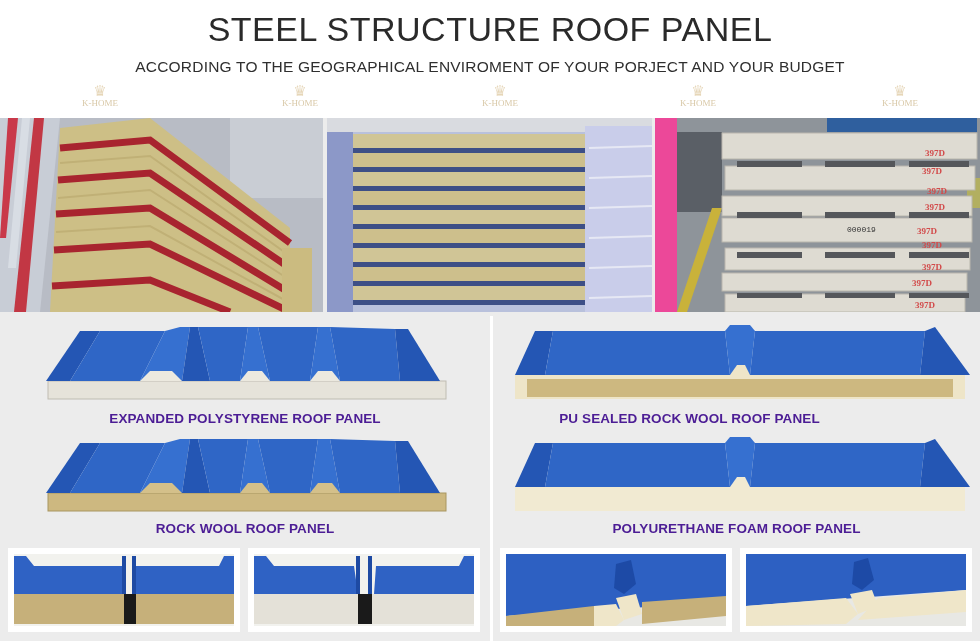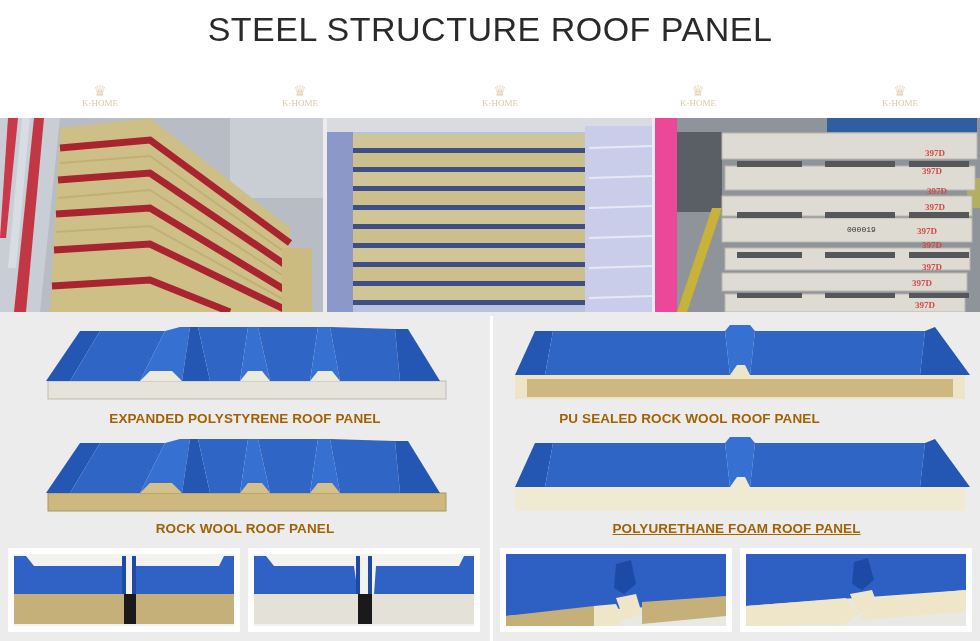--- a/index.html
+++ b/index.html
@@ -9,29 +9,30 @@
   .sub { position: absolute; left: 0; right: 0; font-size: 15.5px; color: #2f2f2f; letter-spacing: 0.2px; }
   .sub1 { top: 58px; } .sub2 { top: 80px; }
   .wm { position: absolute; top: 84px; font-family: "Liberation Serif", serif; font-size: 9px; color: #d9c9a8; text-align: center; width: 60px; }
   .wm .crown { font-size: 15px; line-height: 14px; color: #e6d6b8; }
   .photo { position: absolute; top: 118px; height: 194px; overflow: hidden; }
   .p1 { left: 0; width: 323px; background: linear-gradient(180deg,#b9bdc6 0%,#a7abb5 100%); }
   .p2 { left: 327px; width: 325px; background: #aab4d6; }
   .p3 { left: 655px; width: 325px; background: #ec4899; padding-left: 22px; }
   .divider { position: absolute; left: 490px; top: 316px; width: 3px; height: 325px; background: #ffffff; }
   .panel { position: absolute; }
-  .label { position: absolute; font-size: 13.5px; font-weight: 700; color: #a16207; text-align: center; letter-spacing: 0.1px; }
+  .label { position: absolute; font-size: 13.5px; font-weight: 700; color: #4c1d95; text-align: center; letter-spacing: 0.1px; }
   .thumb { position: absolute; top: 548px; width: 232px; height: 84px; background: #ffffff; padding: 6px; }
   .thumb .in { width: 100%; height: 100%; position: relative; overflow: hidden; background: #f3f3f0; }
 </style>
 </head>
 <body>
 
 <div class="header">
   <div class="title">STEEL STRUCTURE ROOF PANEL</div>
+  <div class="sub sub1">ACCORDING TO THE GEOGRAPHICAL ENVIROMENT OF YOUR PORJECT AND YOUR BUDGET</div>
   <div class="wm" style="left:70px"><div class="crown">♛</div><span>K-HOME</span></div>
   <div class="wm" style="left:270px"><div class="crown">♛</div><span>K-HOME</span></div>
   <div class="wm" style="left:470px"><div class="crown">♛</div><span>K-HOME</span></div>
   <div class="wm" style="left:668px"><div class="crown">♛</div><span>K-HOME</span></div>
   <div class="wm" style="left:870px"><div class="crown">♛</div><span>K-HOME</span></div>
 </div>
 
 <div class="photo p1">
   <svg width="323" height="194" viewBox="0 0 323 194">
     <rect width="323" height="194" fill="#b8bcc5"></rect>
@@ -206,21 +207,21 @@
   <svg width="470" height="80" viewBox="0 0 470 80">
     <rect x="10" y="50" width="450" height="24" fill="#f1ead2"></rect>
     <polygon points="10,50 30,6 48,6 40,50" fill="#2456b4"></polygon>
     <polygon points="40,50 48,6 220,6 225,50" fill="#2f66c6"></polygon>
     <polygon points="225,50 220,6 225,0 245,0 250,6 245,50" fill="#3670d0"></polygon>
     <polygon points="245,50 250,6 420,6 415,50" fill="#2f66c6"></polygon>
     <polygon points="415,50 420,6 430,2 465,50" fill="#2456b4"></polygon>
     <polygon points="225,50 232,40 240,40 245,50" fill="#f1ead2"></polygon>
   </svg>
 </div>
-<div class="label" style="left:493px;top:521px;width:487px;text-decoration:underline;">POLYURETHANE FOAM ROOF PANEL</div>
+<div class="label" style="left:493px;top:521px;width:487px;">POLYURETHANE FOAM ROOF PANEL</div>
 
 <div class="thumb" style="left:8px;">
   <div class="in">
     <svg width="220" height="72" viewBox="0 0 220 72">
       <rect width="220" height="72" fill="#f2f2ee"></rect>
       <polygon points="0,2 12,2 20,12 110,12 112,40 0,40" fill="#2f62c4"></polygon>
       <polygon points="120,40 122,12 205,12 210,2 220,2 220,40" fill="#2f62c4"></polygon>
       <rect x="108" y="2" width="4" height="38" fill="#1e4aa3"></rect>
       <rect x="118" y="2" width="4" height="38" fill="#1e4aa3"></rect>
       <rect x="0" y="40" width="110" height="30" fill="#c6b07a"></rect>

